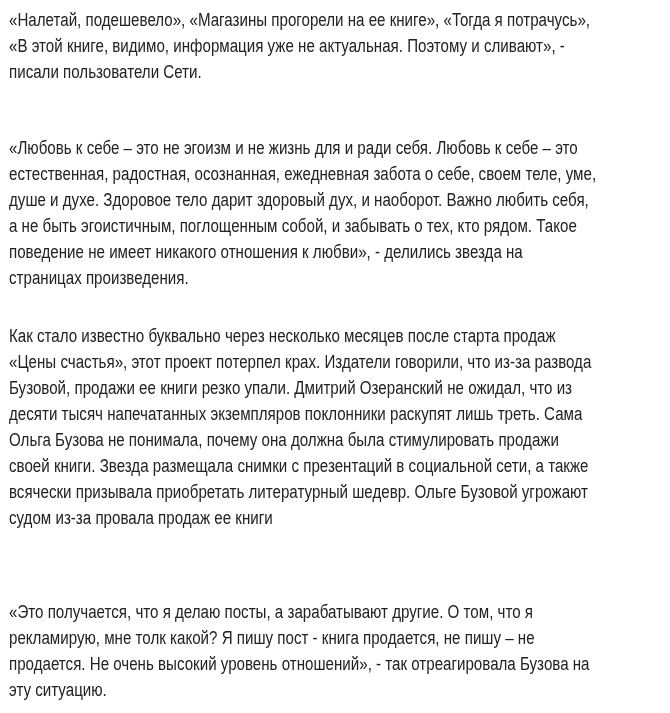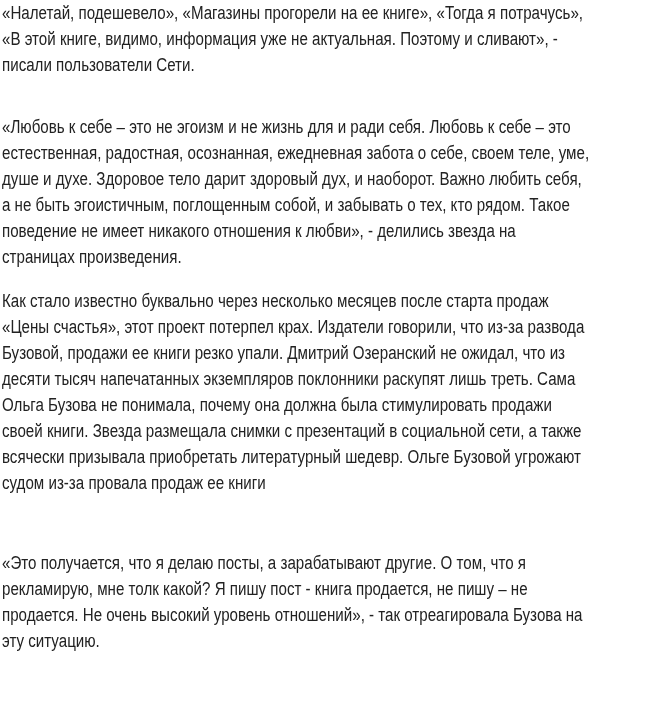--- a/index.html
+++ b/index.html
@@ -1,19 +1,19 @@
 <!DOCTYPE html>
 <html><head>
 <meta charset="utf-8">
 <style>
   html, body { margin: 0; padding: 0; background: #ffffff; }
   body { width: 670px; height: 713px; overflow: hidden; position: relative; }
   .article { position: absolute; left: 2px; top: 0; width: 668px; color: #222222;
     font-family: "Liberation Sans", sans-serif; font-size: 18px; }
-  .para { margin: 0; }
+  .para { margin: 7px; }
   .line { display: block; height: 26px; line-height: 26px; white-space: nowrap;
     transform-origin: left center; transform: scaleX(0.84); }
   .gap1 { height: 18px; }
   .gap2 { height: 18px; }
   .gap-big { height: 54px; }
 </style>
 </head>
 <body>
 
 <div class="article">

